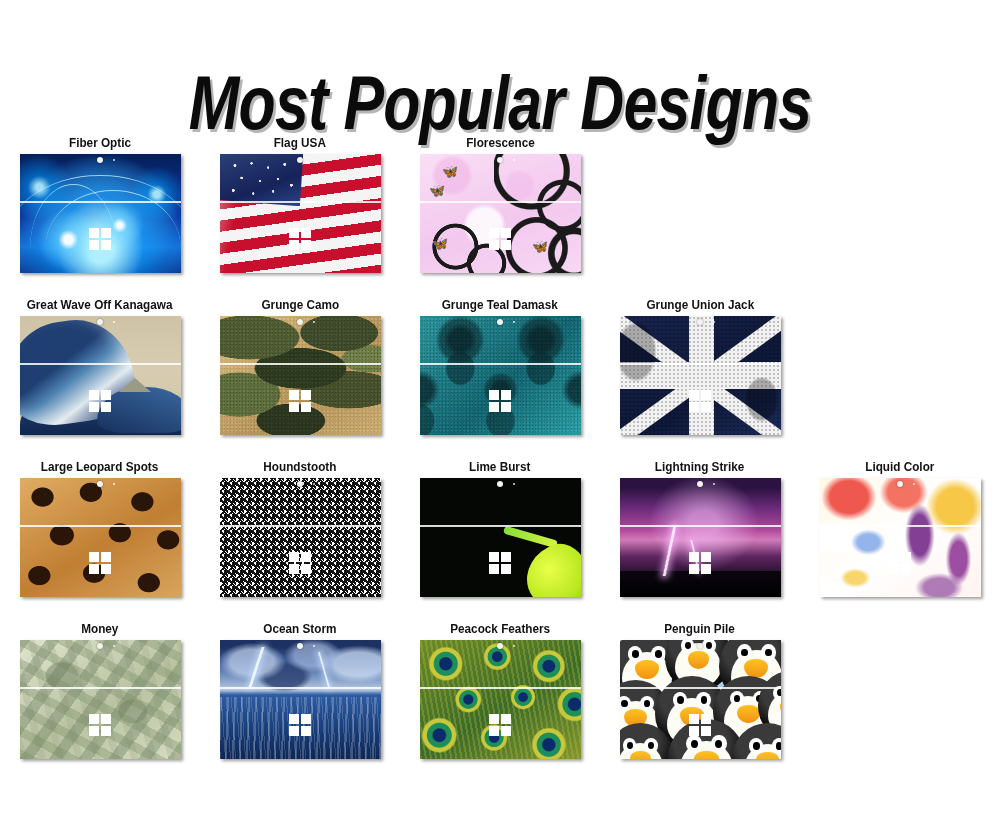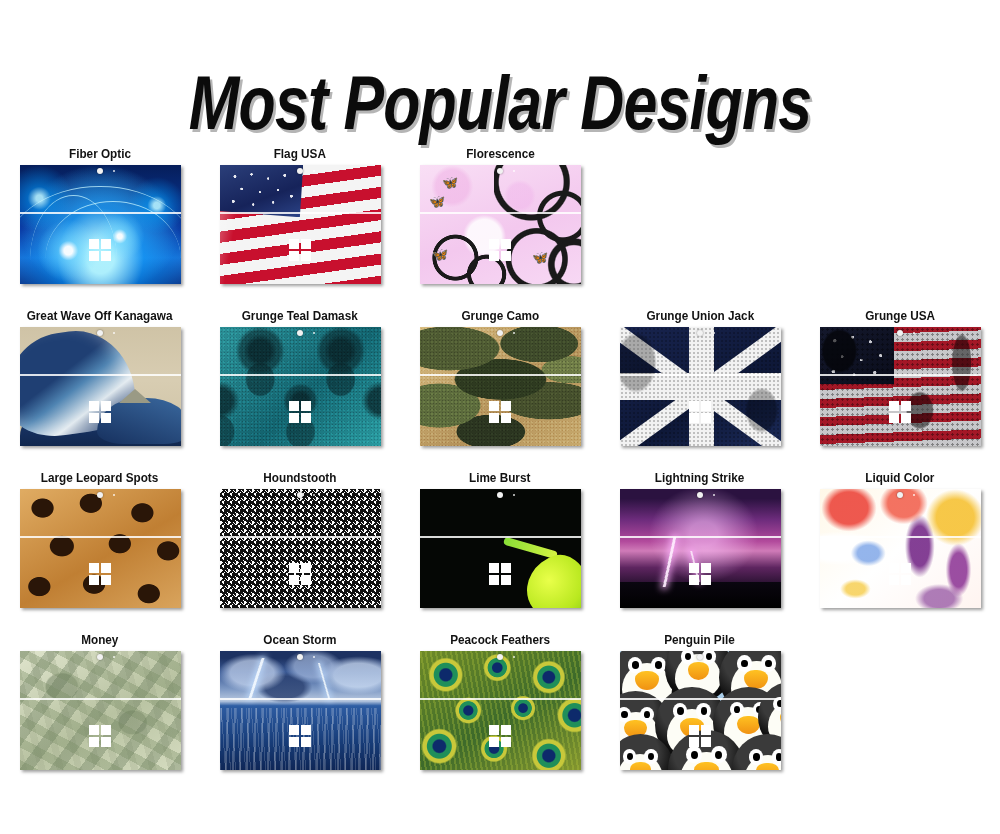--- a/index.html
+++ b/index.html
@@ -30,21 +30,21 @@
     padding-top: 14px;
     transform: scaleX(0.80);
     transform-origin: 50% 50%;
     white-space: nowrap;
     text-shadow: 3px 3px 0 rgba(120,120,120,0.55);
   }
 
   
   .grid {
     position: absolute;
-    top: 143px;
+    top: 132px;
     left: 0;
     width: 922px;
   }
   .grid-row {
     display: flex;
     width: 1000px;
     height: 162px;
   }
   .cell {
     width: 200px;
@@ -666,40 +666,40 @@
           <div class="cam-dot2"></div>
           <div class="winlogo">
             <i></i>
             <i></i>
             <i></i>
             <i></i>
           </div>
         </div>
       </div>
       <div class="cell">
+        <div class="cell-label">Grunge Camo</div>
+        <div class="device">
+          <div class="art a-camo">
+            <div class="grain"></div>
+          </div>
+          <div class="seam"></div>
+          <div class="cam"></div>
+          <div class="cam-dot2"></div>
+          <div class="winlogo">
+            <i></i>
+            <i></i>
+            <i></i>
+            <i></i>
+          </div>
+        </div>
+      </div>
+      <div class="cell">
         <div class="cell-label">Grunge Teal Damask</div>
         <div class="device">
           <div class="art a-damask">
-            <div class="grain"></div>
-          </div>
-          <div class="seam"></div>
-          <div class="cam"></div>
-          <div class="cam-dot2"></div>
-          <div class="winlogo">
-            <i></i>
-            <i></i>
-            <i></i>
-            <i></i>
-          </div>
-        </div>
-      </div>
-      <div class="cell">
-        <div class="cell-label">Grunge Camo</div>
-        <div class="device">
-          <div class="art a-camo">
             <div class="grain"></div>
           </div>
           <div class="seam"></div>
           <div class="cam"></div>
           <div class="cam-dot2"></div>
           <div class="winlogo">
             <i></i>
             <i></i>
             <i></i>
             <i></i>
@@ -726,38 +726,20 @@
           <div class="cam"></div>
           <div class="cam-dot2"></div>
           <div class="winlogo">
             <i></i>
             <i></i>
             <i></i>
             <i></i>
           </div>
         </div>
       </div>
-      <div class="cell">
-        <div class="cell-label">Grunge USA</div>
-        <div class="device">
-          <div class="art a-grungeusa">
-            <div class="canton2"></div>
-            <div class="distress"></div>
-          </div>
-          <div class="seam"></div>
-          <div class="cam"></div>
-          <div class="cam-dot2"></div>
-          <div class="winlogo">
-            <i></i>
-            <i></i>
-            <i></i>
-            <i></i>
-          </div>
-        </div>
-      </div>
     </div>
     <div class="grid-row">
       <div class="cell">
         <div class="cell-label">Large Leopard Spots</div>
         <div class="device">
           <div class="art a-leopard"></div>
           <div class="seam"></div>
           <div class="cam"></div>
           <div class="cam-dot2"></div>
           <div class="winlogo">

